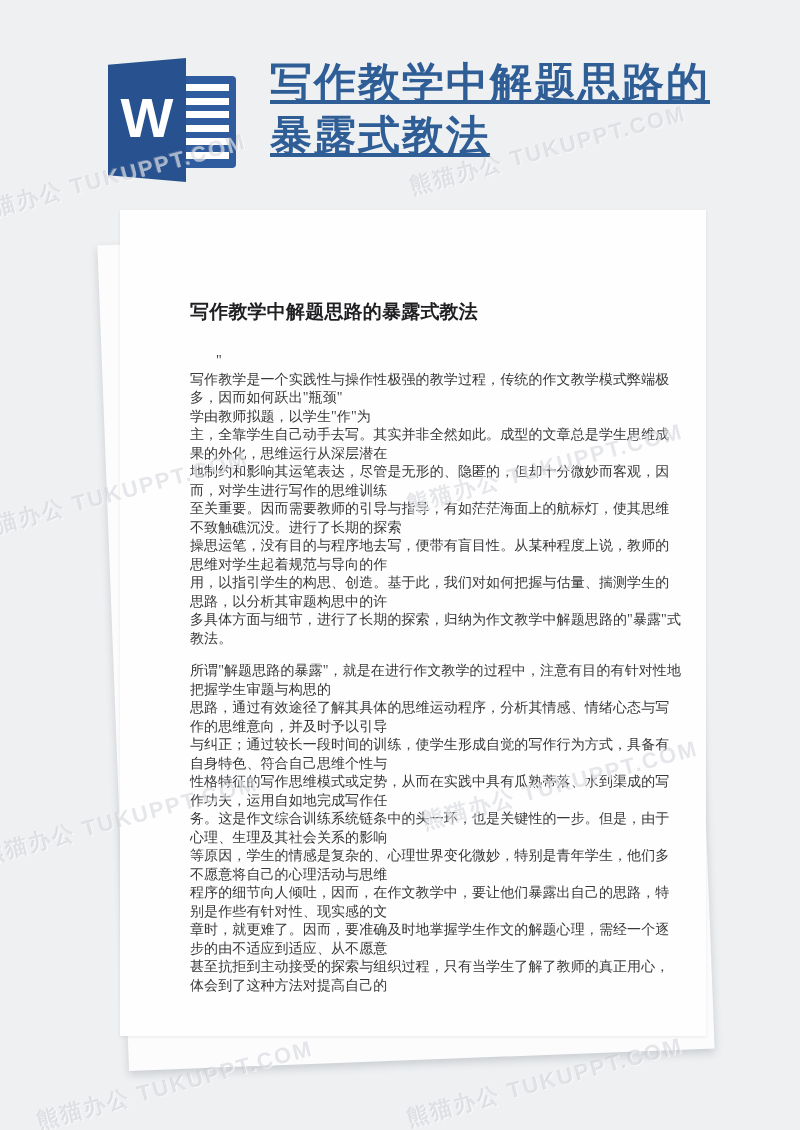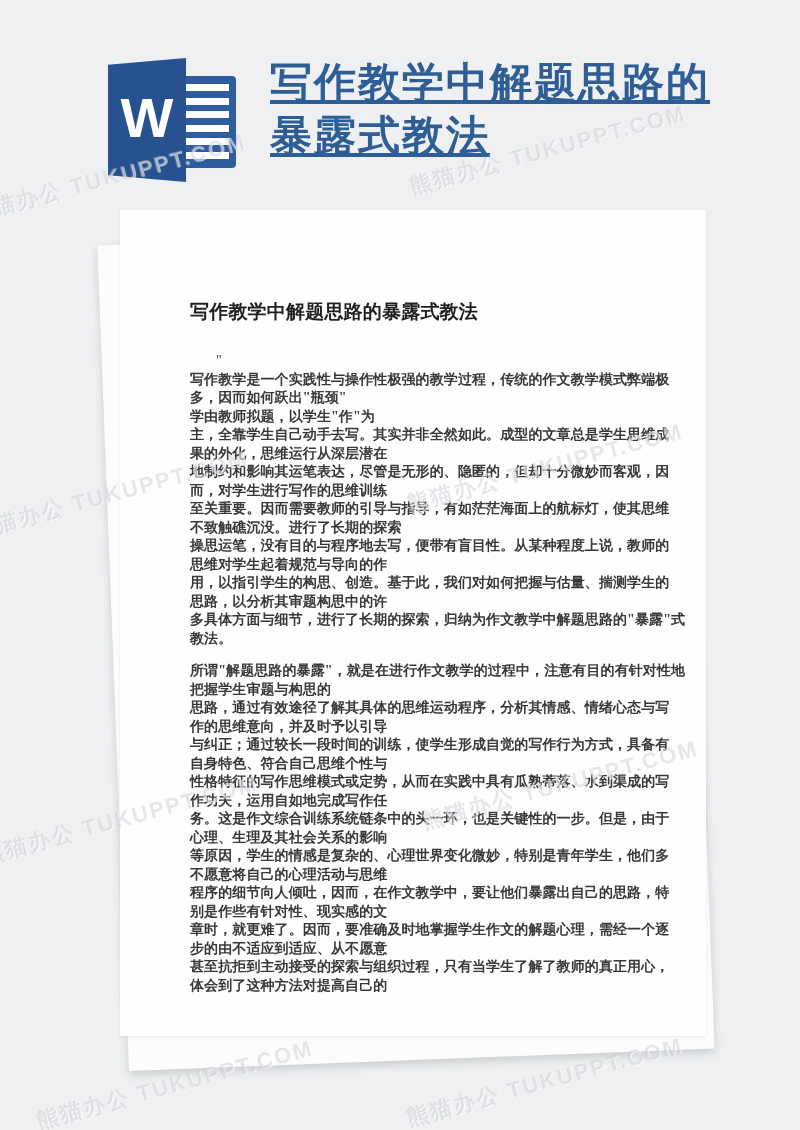--- a/index.html
+++ b/index.html
@@ -22,21 +22,21 @@
   
   .back-page{position:absolute;left:113px;top:234px;width:586px;height:826px;background:#fcfcfd;
              transform:rotate(-2.2deg);box-shadow:0 4px 8px rgba(60,65,75,0.20);}
   .doc-page{position:absolute;left:120px;top:210px;width:586px;height:826px;background:#fefefe;
             box-shadow:0 1px 3px rgba(60,65,75,0.10);padding:89px 36px 0 70px;box-sizing:border-box;}
   .doc-title{margin:0;font-size:19px;line-height:26px;font-weight:600;color:#1f1f22;
              letter-spacing:0.2px;white-space:nowrap;}
   .doc-body{margin-top:27px;}
   .doc-line{font-size:14px;line-height:18.5px;color:#38383b;letter-spacing:0.1px;white-space:nowrap;}
   .quote-line{padding-left:26px;}
-  .para{margin:0;font-weight:bold;}
+  .para{margin:0;}
   .para + .para{margin-top:14px;}
 
   
   .wm-layer{position:absolute;inset:0;pointer-events:none;}
   .wm{position:absolute;white-space:nowrap;font-family:"Liberation Sans",sans-serif;
       font-size:22px;font-weight:bold;letter-spacing:2px;
       color:rgba(172,177,187,0.30);text-shadow:1px 1px 0 rgba(255,255,255,0.60);
       transform:translate(-50%,-50%) rotate(-15deg);}
 </style>
 </head>

